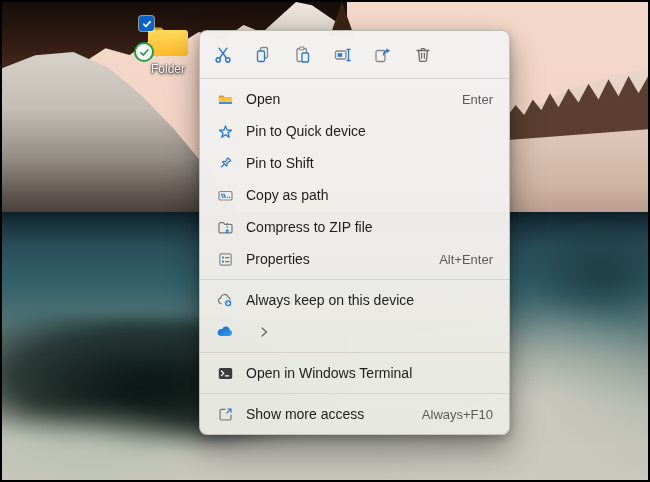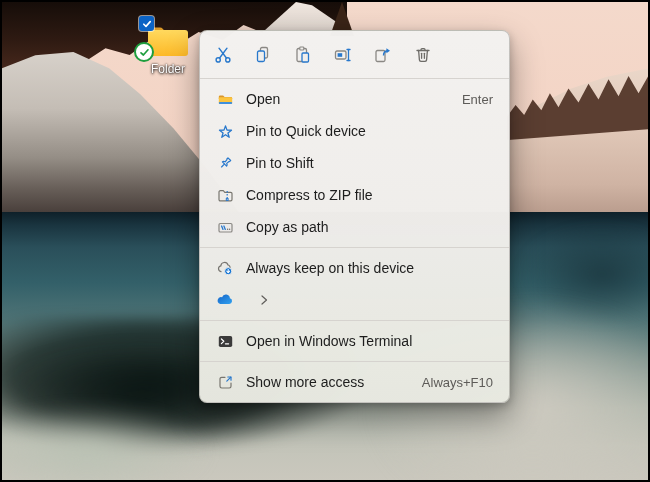--- a/index.html
+++ b/index.html
@@ -201,40 +201,55 @@
               <path d="M6.6 2.6 h3.8 v1.3 c0 .3-.2.5-.5.6 l-.3 2.9 c1.1.3 1.9 1 1.9 2 H5.5 c0-1 .8-1.7 1.9-2 l-.3-2.9 c-.3-.1-.5-.3-.5-.6 z"></path>
               <line x1="8.5" y1="9.6" x2="8.5" y2="13.6"></line>
             </g>
           </svg>
         </span>
         <span class="mi-label">Pin to Shift</span>
       </div>
       <div class="mi">
         <span class="mi-icon">
           <svg width="17" height="17" viewBox="0 0 17 17">
-            <path d="M2 5 a1.3 1.3 0 0 1 1.3-1.3 h3 l1.5 1.6 h5.9 A1.3 1.3 0 0 1 15 6.6 v6 a1.3 1.3 0 0 1-1.3 1.3 H3.3 A1.3 1.3 0 0 1 2 12.6 z" fill="none" stroke="#78766f" stroke-width="1.2" stroke-linejoin="round"></path>
-            <line x1="10.2" y1="4" x2="10.2" y2="11.2" stroke="#2878cc" stroke-width="1.2" stroke-dasharray="1.6 1.4"></line>
-            <rect x="9.3" y="11.6" width="1.8" height="1.8" fill="none" stroke="#2878cc" stroke-width="1"></rect>
-          </svg>
-        </span>
-        <span class="mi-label">Compress to ZIP file</span>
-      </div>
-      <div class="mi">
-        <span class="mi-icon">
-          <svg width="17" height="17" viewBox="0 0 17 17">
             <rect x="2" y="4.5" width="13" height="8.5" rx="1.3" fill="none" stroke="#8a8884" stroke-width="1.2"></rect>
             <g stroke="#2878cc" stroke-width="1.3" stroke-linecap="round">
               <line x1="4.6" y1="7" x2="6" y2="10.4"></line>
                 <line x1="6.9" y1="7" x2="8.3" y2="10.4"></line>
             </g>
             <circle cx="10.6" cy="10.2" r="0.7" fill="#6e6c68"></circle>
               <circle cx="12.6" cy="10.2" r="0.7" fill="#6e6c68"></circle>
           </svg>
         </span>
         <span class="mi-label">Copy as path</span>
+      </div>
+      <div class="mi">
+        <span class="mi-icon">
+          <svg width="17" height="17" viewBox="0 0 17 17">
+            <path d="M2 5 a1.3 1.3 0 0 1 1.3-1.3 h3 l1.5 1.6 h5.9 A1.3 1.3 0 0 1 15 6.6 v6 a1.3 1.3 0 0 1-1.3 1.3 H3.3 A1.3 1.3 0 0 1 2 12.6 z" fill="none" stroke="#78766f" stroke-width="1.2" stroke-linejoin="round"></path>
+            <line x1="10.2" y1="4" x2="10.2" y2="11.2" stroke="#2878cc" stroke-width="1.2" stroke-dasharray="1.6 1.4"></line>
+            <rect x="9.3" y="11.6" width="1.8" height="1.8" fill="none" stroke="#2878cc" stroke-width="1"></rect>
+          </svg>
+        </span>
+        <span class="mi-label">Compress to ZIP file</span>
+      </div>
+      <div class="mi">
+        <span class="mi-icon">
+          <svg width="17" height="17" viewBox="0 0 17 17">
+            <rect x="2.8" y="2.8" width="11.4" height="11.4" rx="1.4" fill="none" stroke="#8a8884" stroke-width="1.2"></rect>
+            <rect x="5" y="5.6" width="1.9" height="1.9" fill="#2878cc"></rect>
+            <rect x="5" y="9.6" width="1.9" height="1.9" fill="#2878cc"></rect>
+            <g stroke="#6e6c68" stroke-width="1.1" stroke-linecap="round">
+              <line x1="8.5" y1="6.6" x2="12" y2="6.6"></line>
+                <line x1="8.5" y1="10.6" x2="12" y2="10.6"></line>
+            </g>
+          </svg>
+        </span>
+        <span class="mi-label">Properties</span>
+        <span class="mi-shortcut">Alt+Enter</span>
       </div>
     </div>
 
     <div class="sep"></div>
 
     <div class="section">
       <div class="mi">
         <span class="mi-icon">
           <svg width="18" height="18" viewBox="0 0 18 18">
             <path d="M5 12.6 a2.9 2.9 0 0 1-.2-5.7 a3.7 3.7 0 0 1 7.2-.9 a2.6 2.6 0 0 1 1.9 3.4" fill="none" stroke="#76746f" stroke-width="1.2" stroke-linecap="round"></path>

